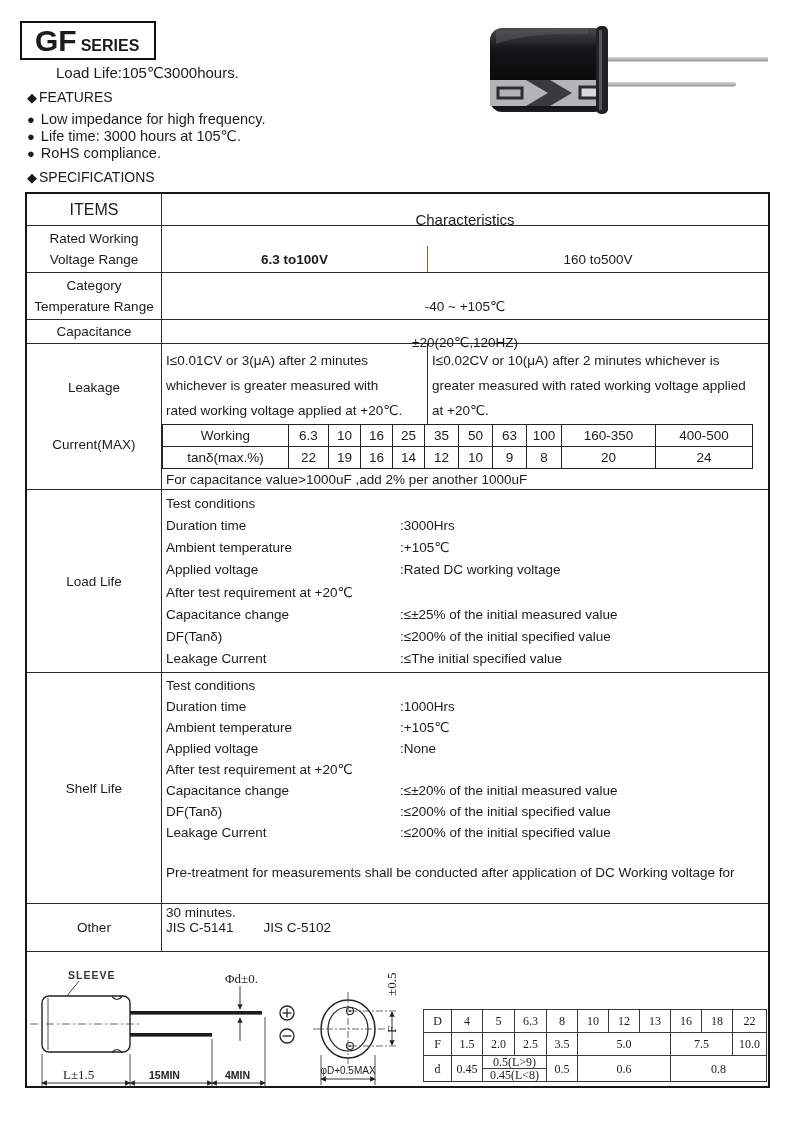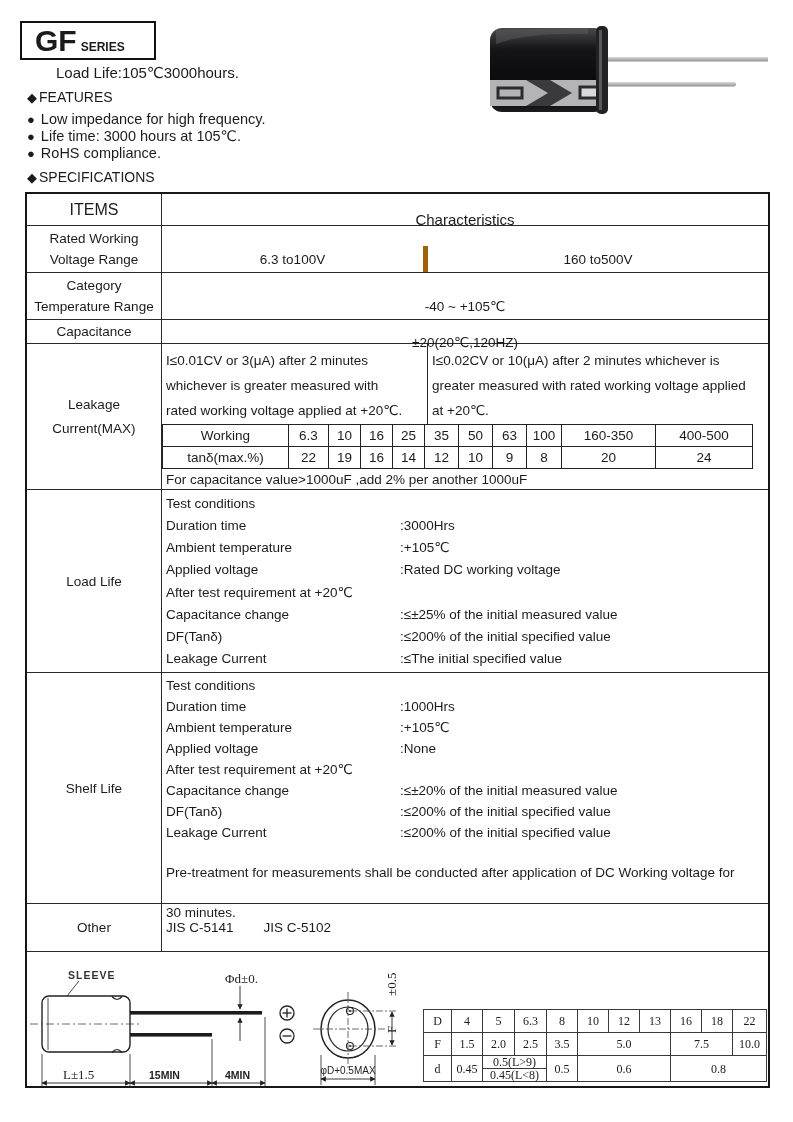--- a/index.html
+++ b/index.html
@@ -2,40 +2,40 @@
 <html><head>
 <meta charset="utf-8">
 <style>
   html,body{margin:0;padding:0;background:#fff;}
   .page{position:relative;width:793px;height:1122px;background:#fff;overflow:hidden;
         font-family:"Liberation Sans","DejaVu Sans",sans-serif;color:#1b1b1b;}
   
   .titlebox{position:absolute;left:20px;top:21px;width:136px;height:39px;border:2px solid #111;
             display:flex;align-items:baseline;padding-left:13px;box-sizing:border-box;}
   .title-main{font-size:30px;font-weight:800;letter-spacing:0px;line-height:35px;}
-  .title-sub{font-size:12px;font-weight:800;margin-left:4px;}
+  .title-sub{font-size:16px;font-weight:800;margin-left:4px;}
   .subtitle{position:absolute;left:56px;top:64px;font-size:15px;}
   .sec-head{position:absolute;left:27px;font-size:14px;display:flex;align-items:center;}
   .sec-head .dia{font-size:13px;margin-right:2px;}
   .bullet-line{position:absolute;left:27px;font-size:14.5px;display:flex;align-items:center;}
   .bullet-line .dot{font-size:13px;margin-right:6px;}
   
   .photo{position:absolute;left:488px;top:24px;}
   
   .spec{position:absolute;left:25px;top:192px;width:745px;border:2px solid #161616;box-sizing:border-box;}
   .trow{display:flex;border-top:1px solid #2a2a2a;box-sizing:border-box;font-size:13.5px;}
   .trow.first{border-top:none;}
   .items-cell{width:135px;flex-shrink:0;border-right:1px solid #2a2a2a;box-sizing:border-box;
               display:flex;flex-direction:column;justify-content:space-evenly;align-items:center;text-align:center;}
   .content{flex:1;position:relative;box-sizing:border-box;}
   .center{display:flex;align-items:center;justify-content:center;margin-top:20px;}
   .h31{height:31px}.h47{height:47px}.h24{height:24px}.h146{height:146px}
   .h183{height:183px}.h231{height:231px}.h48{height:48px}.h157{height:135px}
   .split2{display:flex;height:100%;}
-  .split2 .lo{width:266px;border-right:5px solid #a16207;box-sizing:border-box;}
+  .split2 .lo{width:266px;border-right:1px solid #a16207;box-sizing:border-box;font-weight:bold;}
   .split2 .hi{flex:1;}
   
   .lk-text{display:flex;height:80px;}
   .lk-text .cell{padding:4px 6px 0 4px;line-height:25px;font-size:13.5px;box-sizing:border-box;}
   .lk-text .lo{width:266px;border-right:1px solid #2a2a2a;}
   .lk-text .hi{flex:1;}
   table.ltab{border-collapse:collapse;width:590px;table-layout:fixed;}
   table.ltab td{border:1px solid #222;text-align:center;font-size:13.5px;height:21px;padding:0;}
   .lk-note{height:21px;display:flex;align-items:center;padding-left:4px;font-size:13.5px;}
   
@@ -143,21 +143,21 @@
       </div>
       <div class="content center">-40 ~ +105℃</div>
     </div>
 
     <div class="trow h24">
       <div class="items-cell">Capacitance</div>
       <div class="content center">±20(20℃,120HZ)</div>
     </div>
 
     <div class="trow h146">
-      <div class="items-cell" style="justify-content:center;line-height:24px">
+      <div class="items-cell" style="line-height:24px">
         <span>Leakage</span>
         <span>Current(MAX)</span>
       </div>
       <div class="content">
         <div class="lk-text">
           <div class="cell lo">
             <div>I≤0.01CV or 3(μA) after 2 minutes</div>
             <div>whichever is greater measured with</div>
             <div>rated working voltage applied at +20℃.</div>
           </div>

